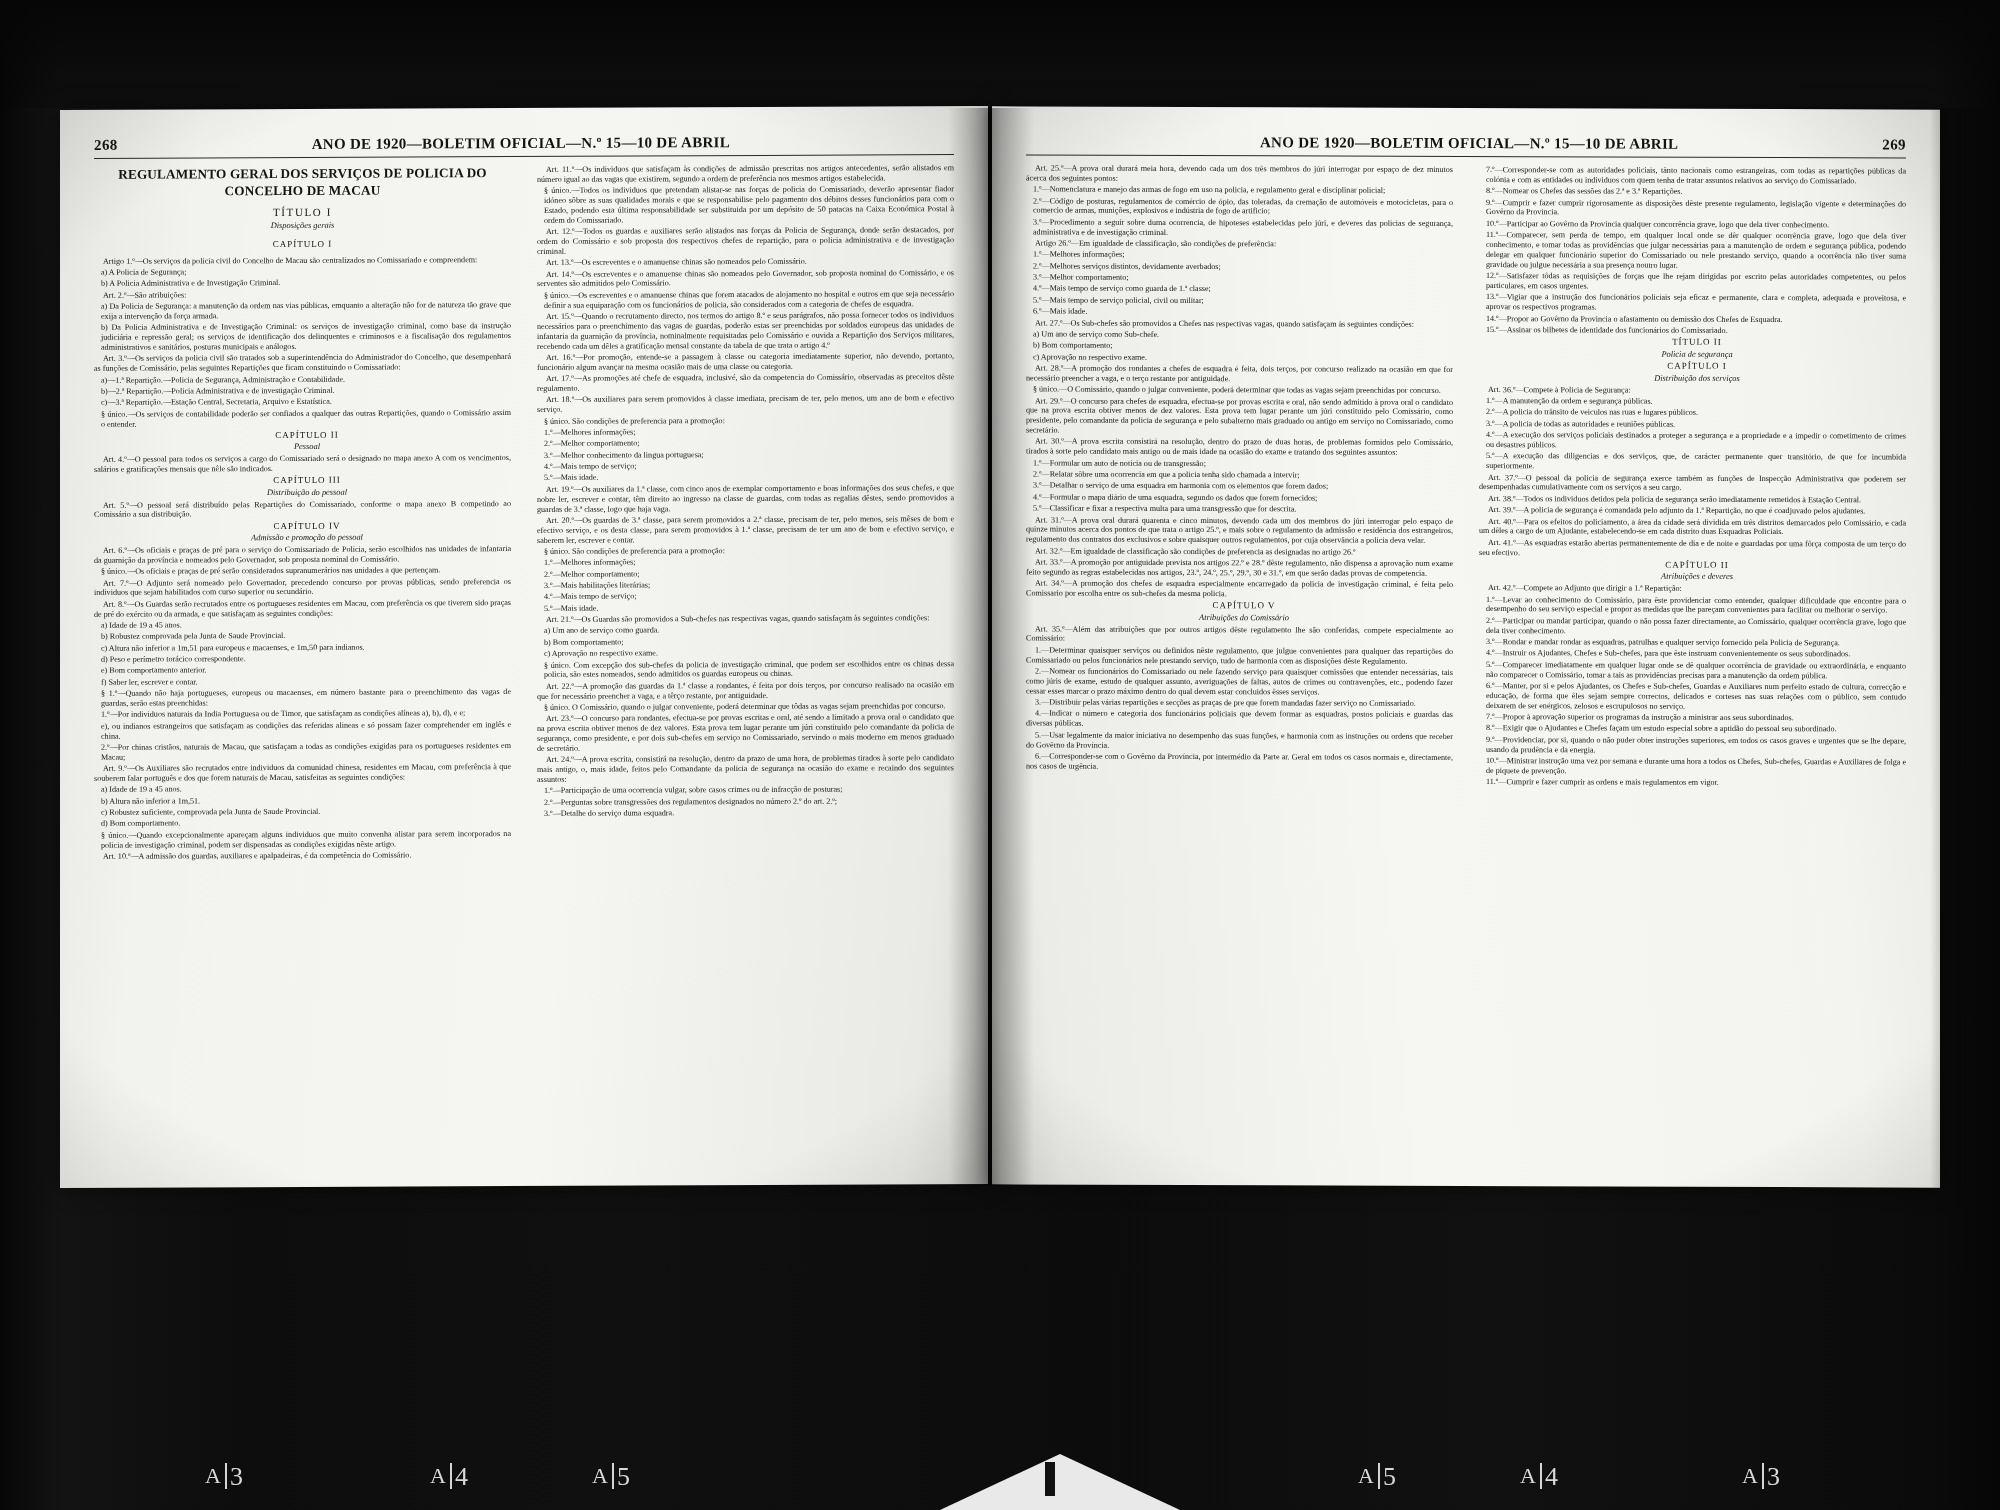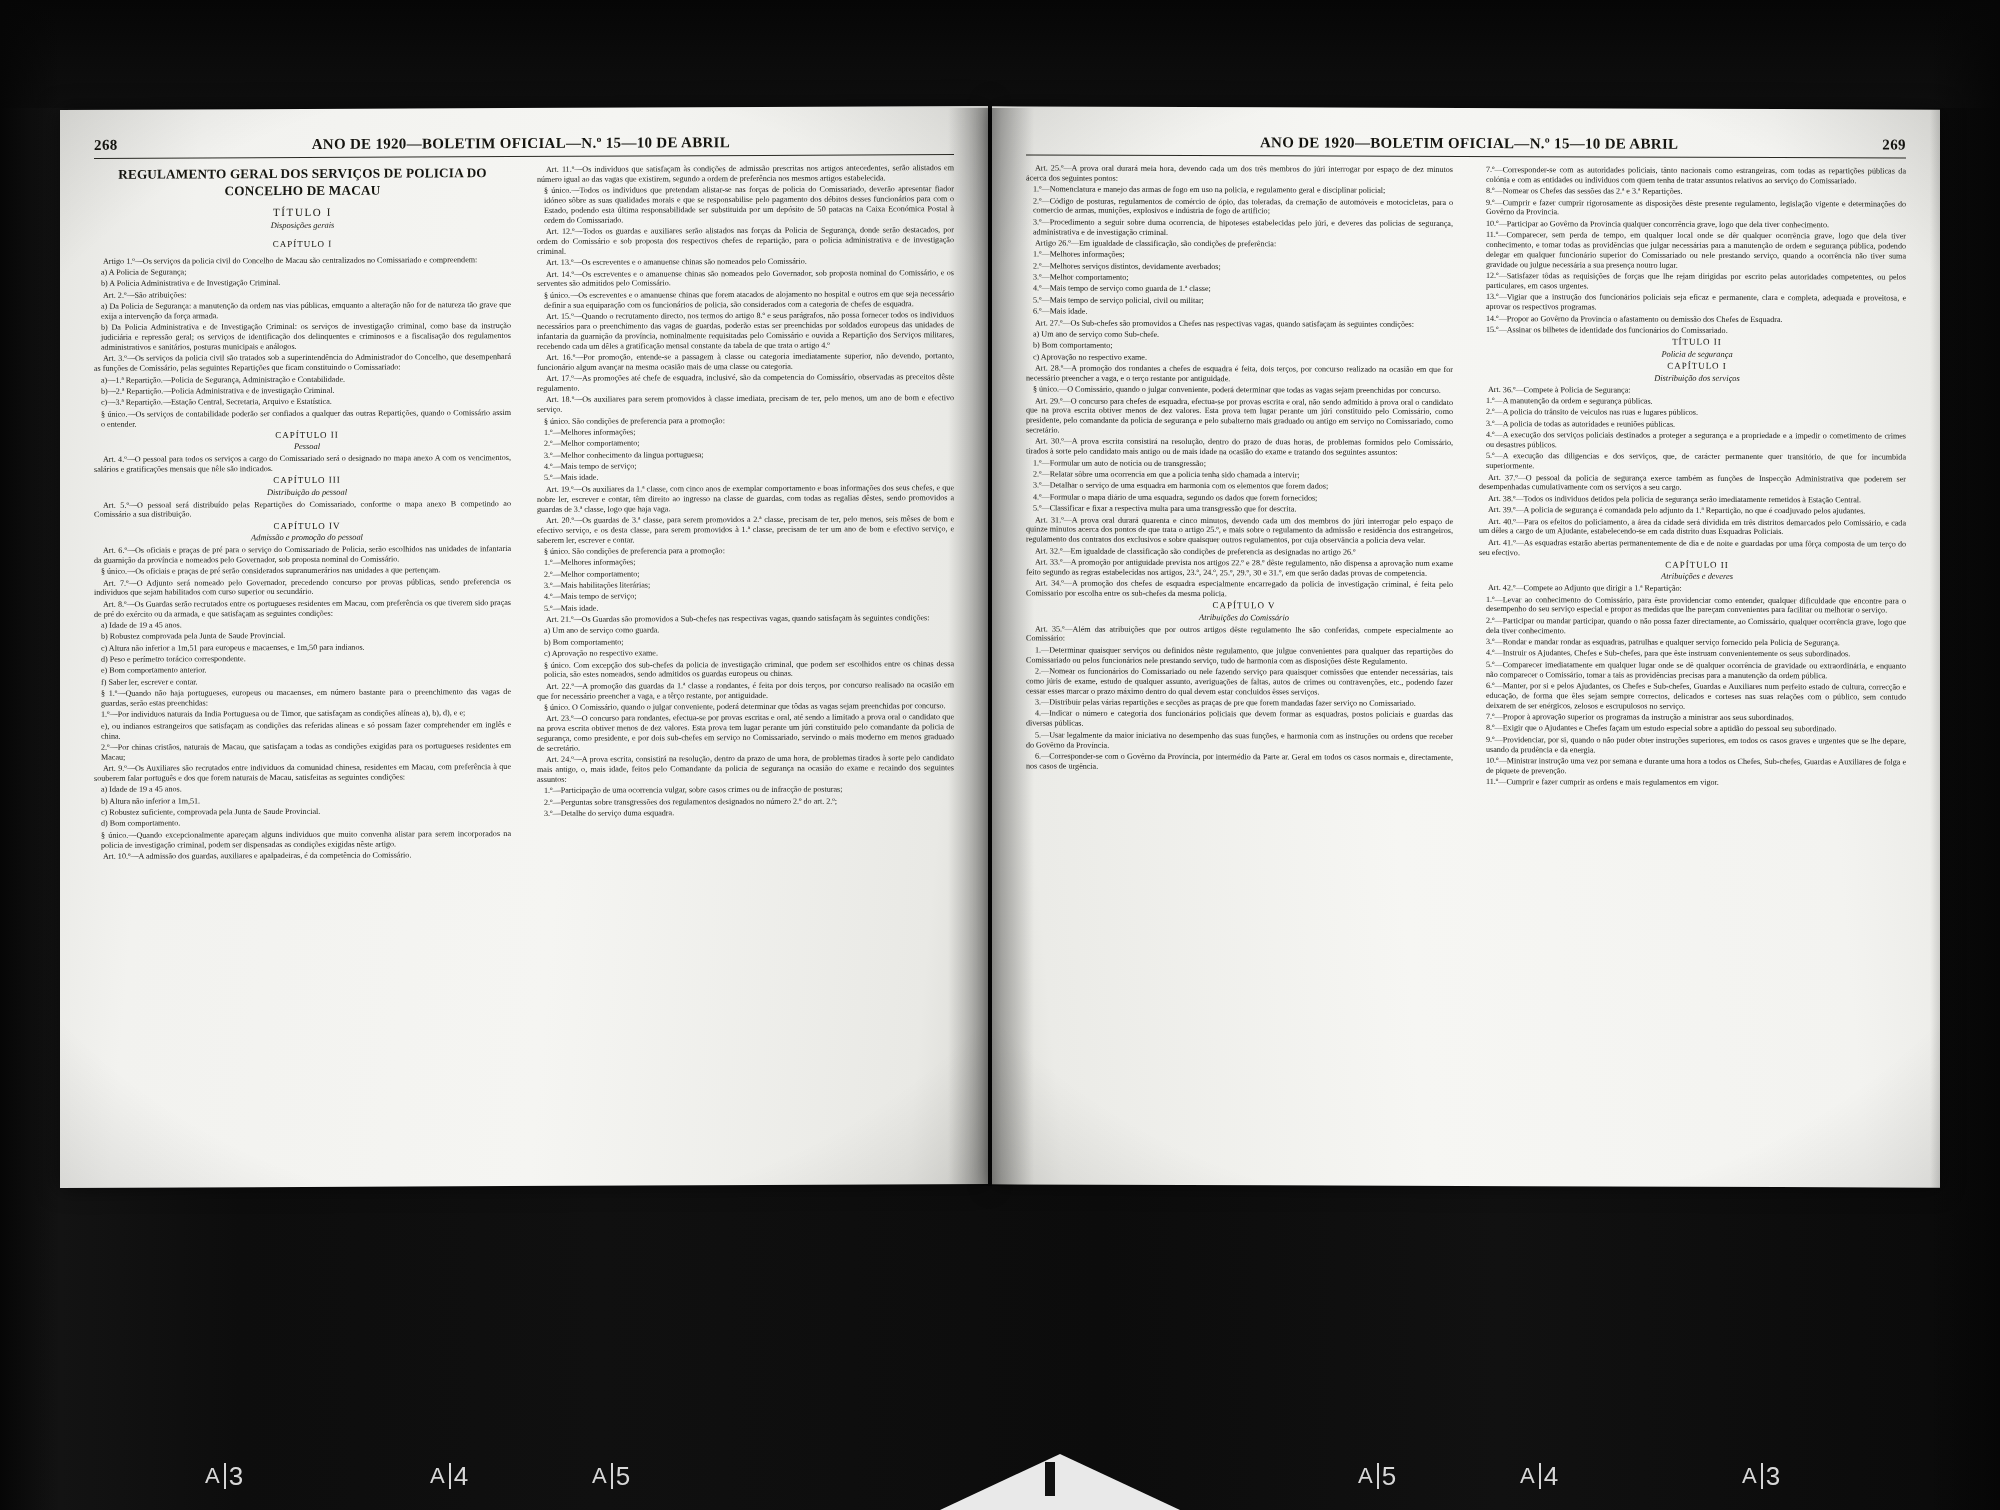--- a/index.html
+++ b/index.html
@@ -158,21 +158,21 @@
     position: absolute;
     left: 0;
     bottom: 0;
     width: 2000px;
     height: 120px;
   }
   .tick {
     position: absolute;
     bottom: 18px;
     color: #d8d8d8;
-    font-family: Liberation Sans, sans-serif;
+    font-family: Liberation Serif, serif;
     font-size: 26px;
     letter-spacing: 1px;
     margin-top: 28px;
   }
   .tick .a { font-size: 22px; vertical-align: 2px; }
   .tick .bar {
     display: inline-block;
     width: 2px;
     height: 26px;
     background: #d5d5d5;

